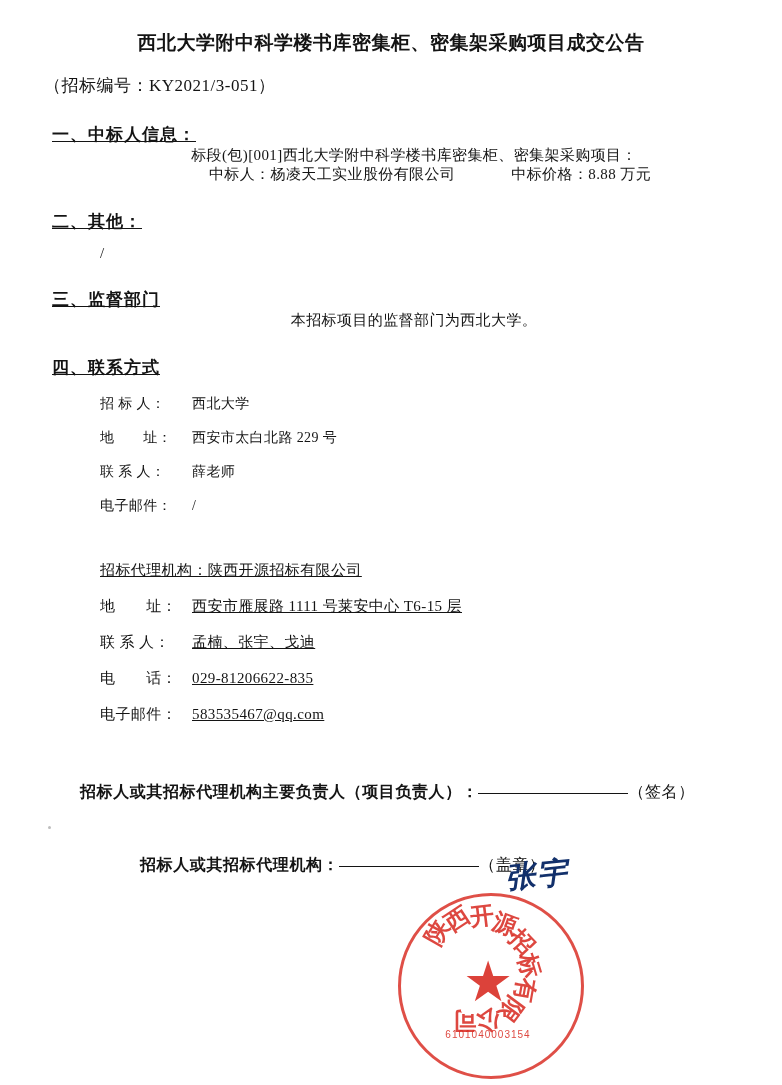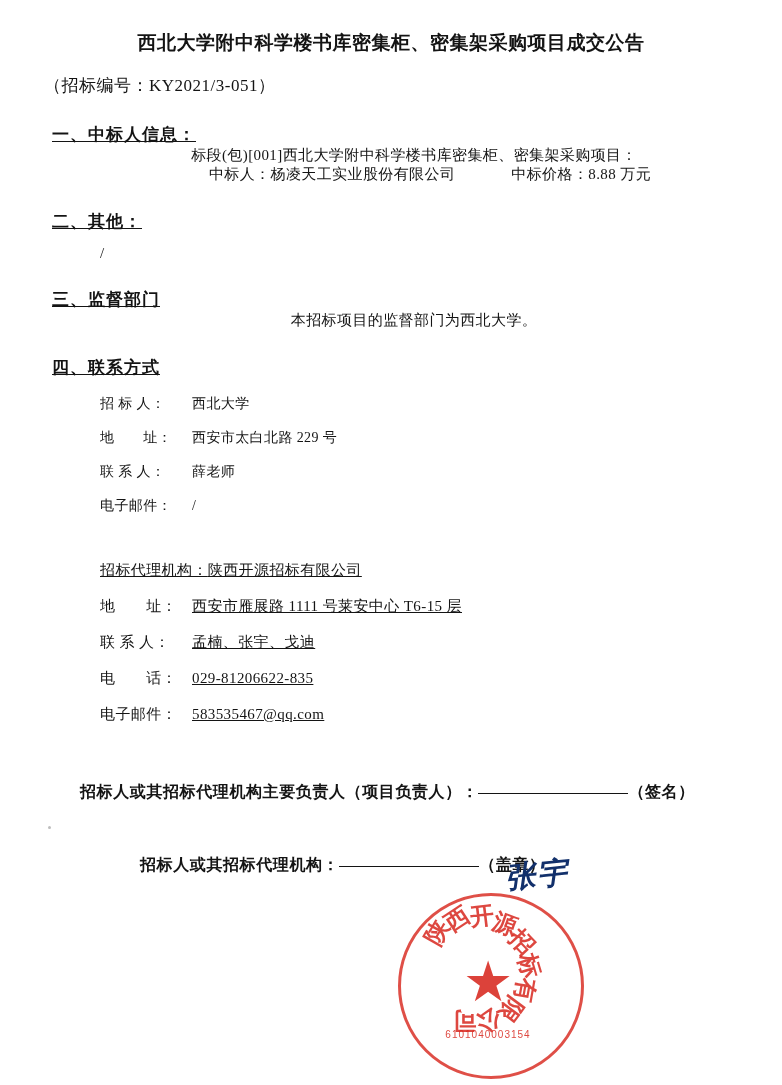--- a/index.html
+++ b/index.html
@@ -101,21 +101,21 @@
   .sign-rule {
     display: inline-block;
     width: 150px;
     border-bottom: 1.4px solid #141414;
     vertical-align: 3px;
   }
   .sign-rule.short {
     width: 140px;
   }
   .paren {
-    font-weight: bold;
+    font-weight: normal;
     margin-top: 24px;
   }
   .signature-hand {
     position: absolute;
     left: 505px;
     top: 855px;
     font-family: "Liberation Serif", serif;
     font-size: 30px;
     color: #12306b;
     transform: rotate(-6deg);

